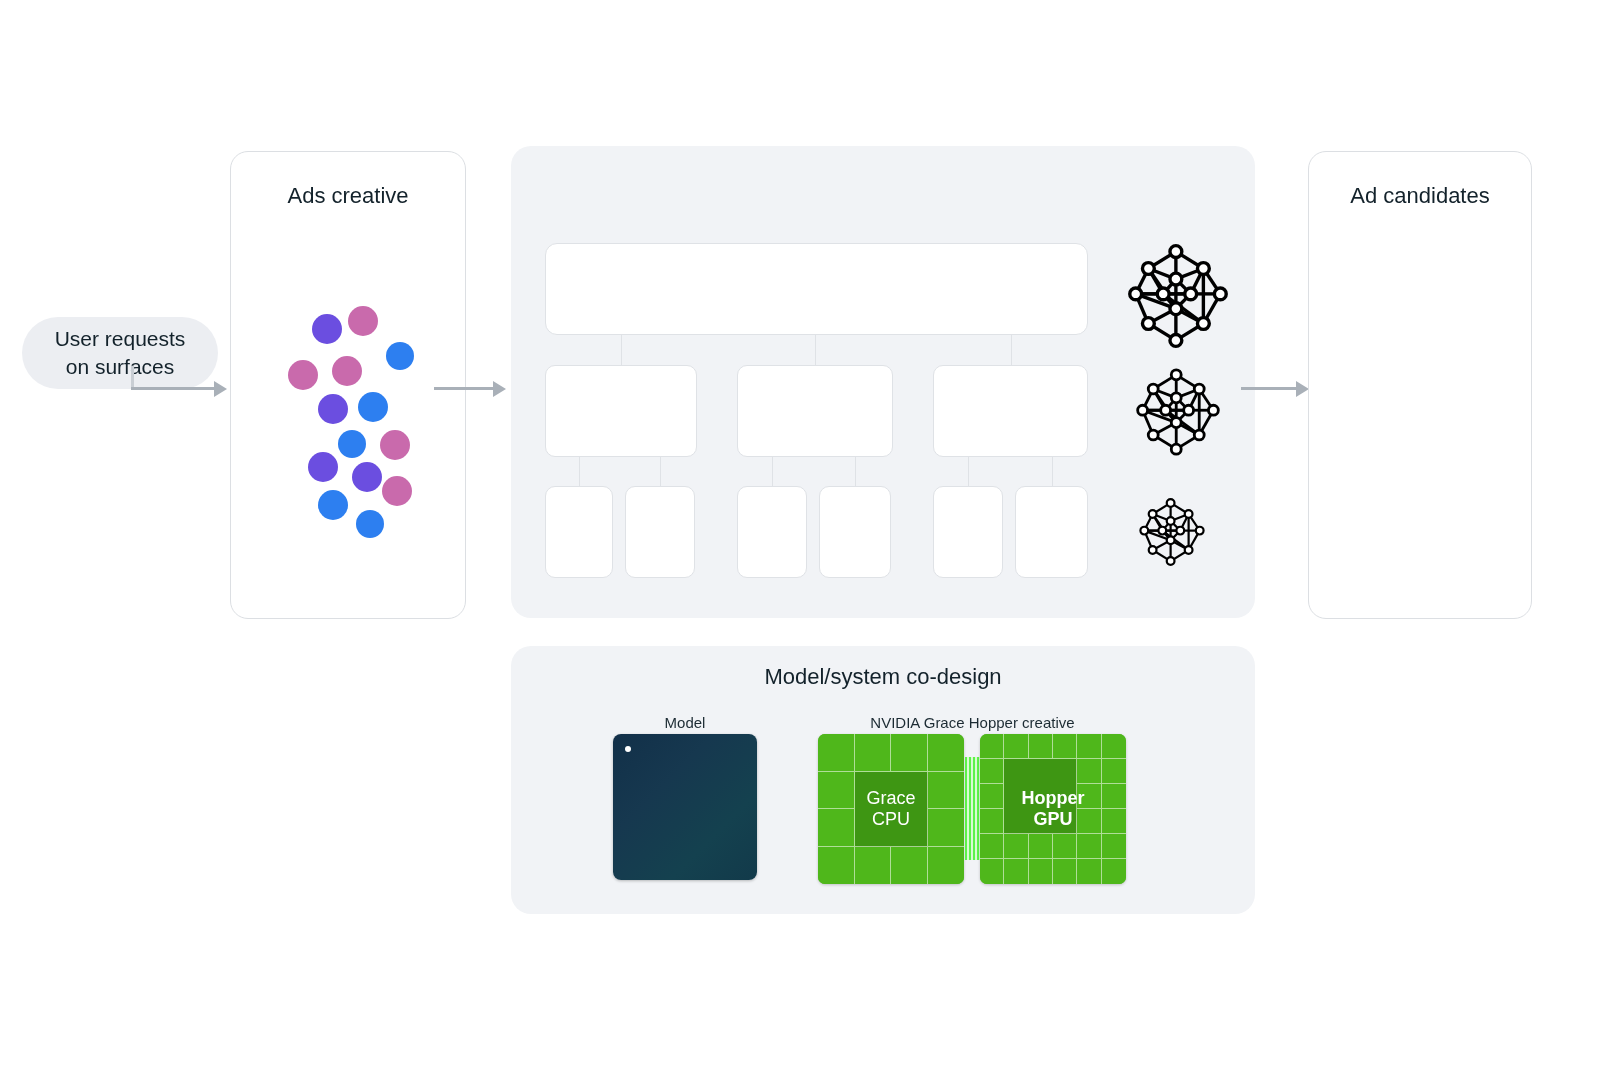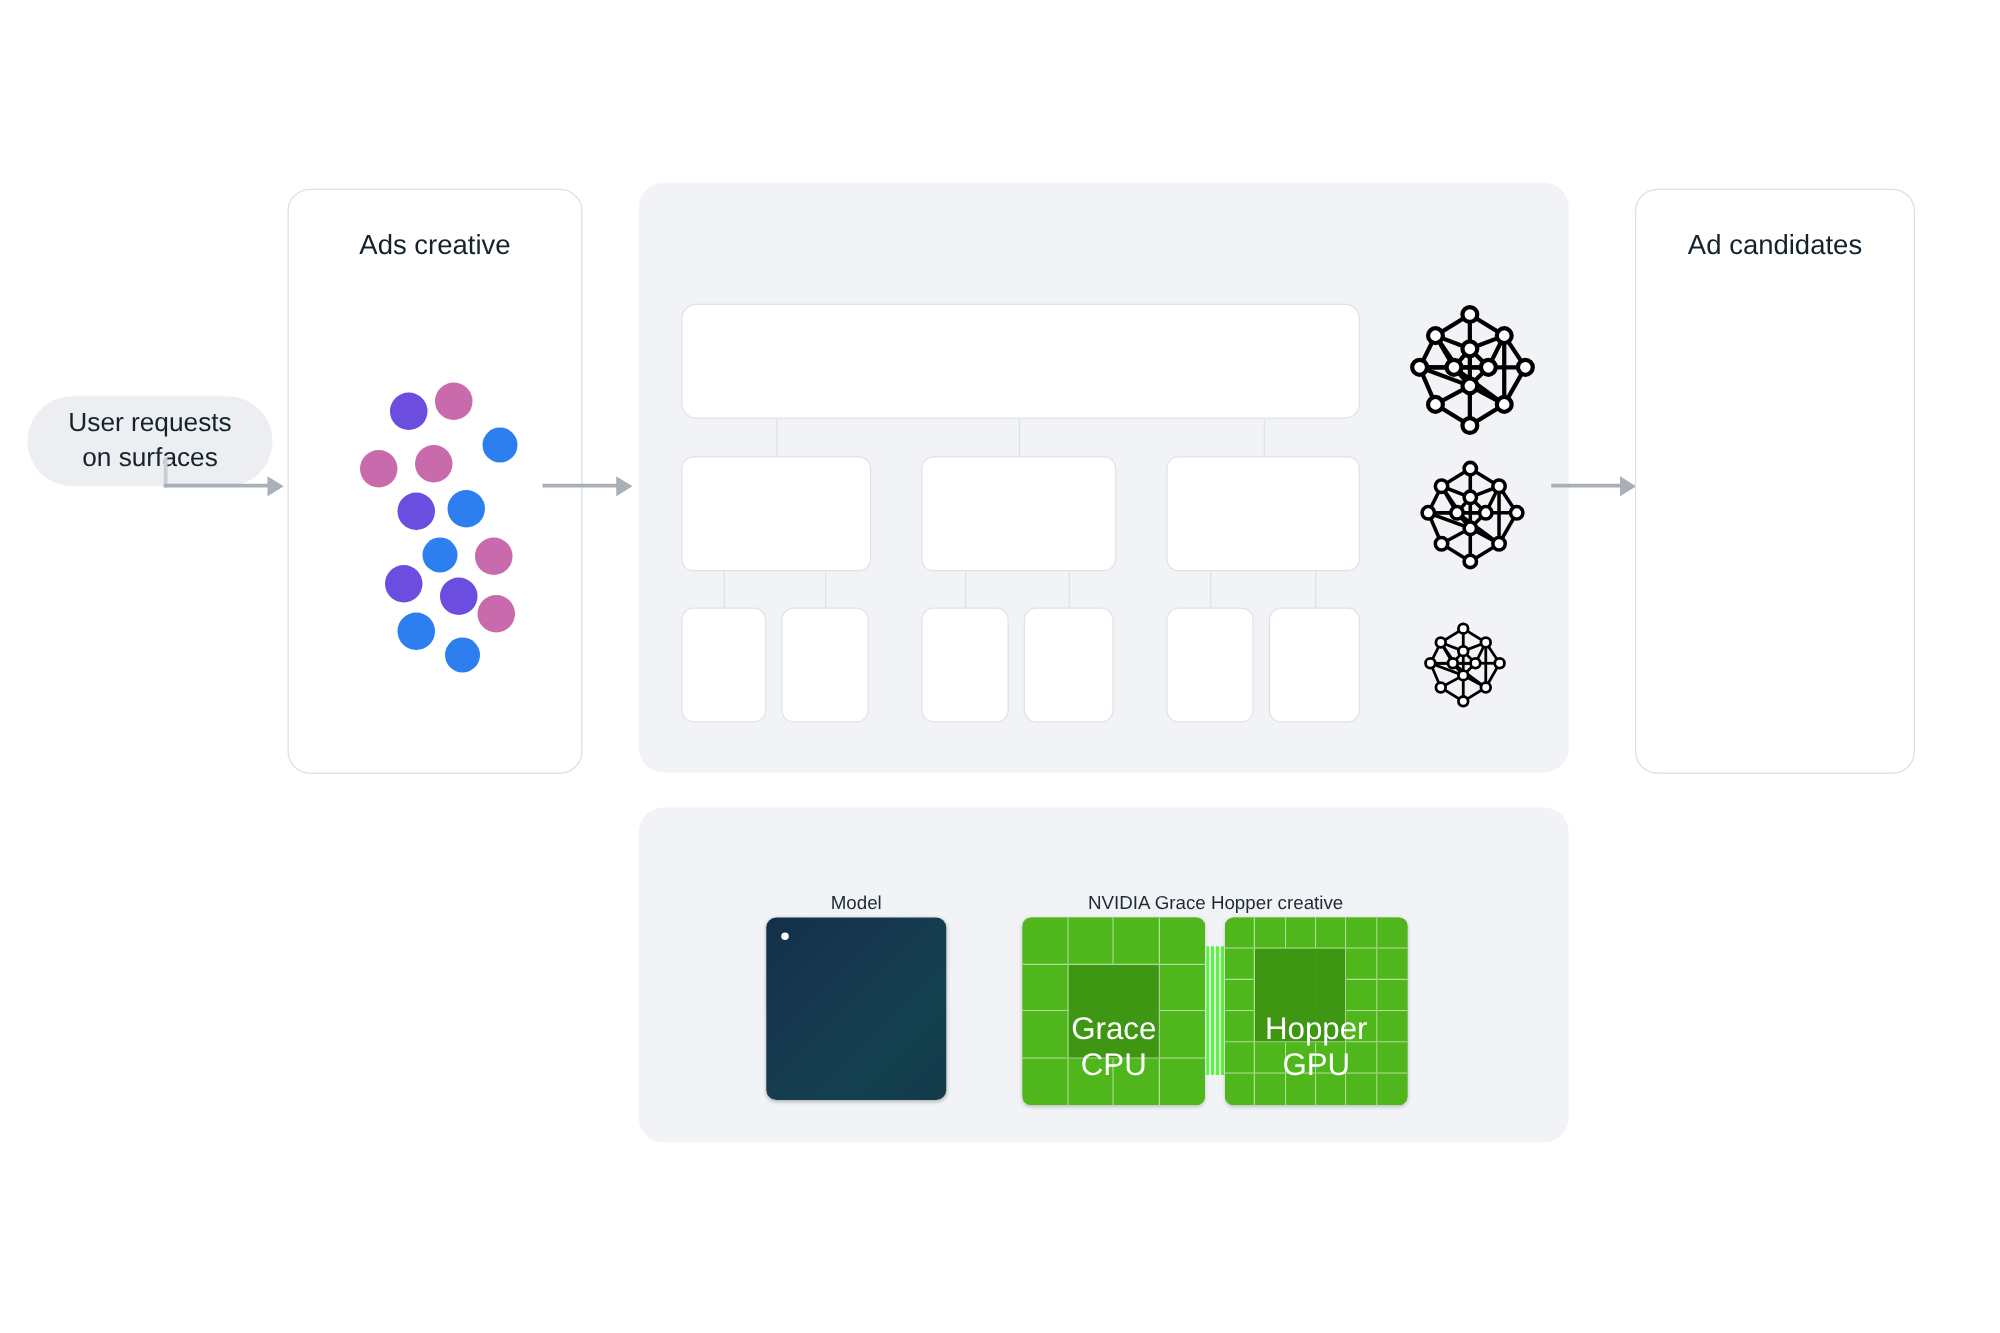--- a/index.html
+++ b/index.html
@@ -150,22 +150,21 @@
     box-sizing: border-box;
     border-right: 1px solid rgba(255,255,255,0.55);
     border-bottom: 1px solid rgba(255,255,255,0.55);
   }
   .chip-core {
     position: absolute;
     display: flex; align-items: center; justify-content: center;
     color: #ffffff;
     text-align: center;
     line-height: 1.15;
-    font-size: 25px;
-    margin-top: 29px;
+    font-size: 18px;
   }
   #interconnect {
     position: absolute;
     left: 965px; top: 757px;
     width: 19px; height: 103px;
     background: repeating-linear-gradient(
       to right,
       #5df249 0px, #5df249 2px,
       #d9fbd2 2px, #d9fbd2 4px
     );
@@ -369,20 +368,21 @@
 
   <div class="arrow-line" style="left:1241px; top:387px; width:60px;"></div>
   <div class="arrow-head" style="left:1296px; top:381px;"></div>
 
   <div class="panel-outline" style="left:1308px; top:151px; width:224px; height:468px;">
   </div>
   <div class="panel-title" style="left:1308px; width:224px; top:182px;">Ad candidates</div>
 
   <div class="panel-fill" style="left:511px; top:646px; width:744px; height:268px;">
   </div>
+  <div class="panel-title" style="left:511px; width:744px; top:663px;">Model/system co-design</div>
 
   <div class="sub-title" style="left:613px; width:144px; top:713px;">Model</div>
   <div id="mtia">
     <div id="mtia-dot"></div>
   </div>
 
   <div class="sub-title" style="left:820px; width:305px; top:713px;">NVIDIA Grace Hopper creative</div>
 
   <div id="grace-chip" class="chip-grid" style="left: 818px; top: 734px; width: 146px; height: 150px; grid-template-columns: repeat(4, 1fr); grid-template-rows: repeat(4, 1fr); background: rgb(79, 183, 27);">
       <div class="chip-cell" style="background: rgb(79, 183, 27);"></div>
@@ -440,18 +440,18 @@
       <div class="chip-cell" style="background: rgb(79, 183, 27);"></div>
       <div class="chip-cell" style="background: rgb(79, 183, 27);"></div>
       <div class="chip-cell" style="background: rgb(79, 183, 27); border-right: none;"></div>
       <div class="chip-cell" style="background: rgb(79, 183, 27); border-bottom: none;"></div>
       <div class="chip-cell" style="background: rgb(79, 183, 27); border-bottom: none;"></div>
       <div class="chip-cell" style="background: rgb(79, 183, 27); border-bottom: none;"></div>
       <div class="chip-cell" style="background: rgb(79, 183, 27); border-bottom: none;"></div>
       <div class="chip-cell" style="background: rgb(79, 183, 27); border-bottom: none;"></div>
       <div class="chip-cell" style="background: rgb(79, 183, 27); border-right: none; border-bottom: none;"></div>
     </div>
-  <div class="chip-core" style="left:1004px; top:759px; width:98px; height:100px;">
+  <div class="chip-core" style="left:1004px; top:759px; width:98px; height:100px;font-weight:bold;">
     <span style="white-space:pre-line;">Hopper
 GPU</span>
   </div>
 
 </div>
 
 </body></html>

